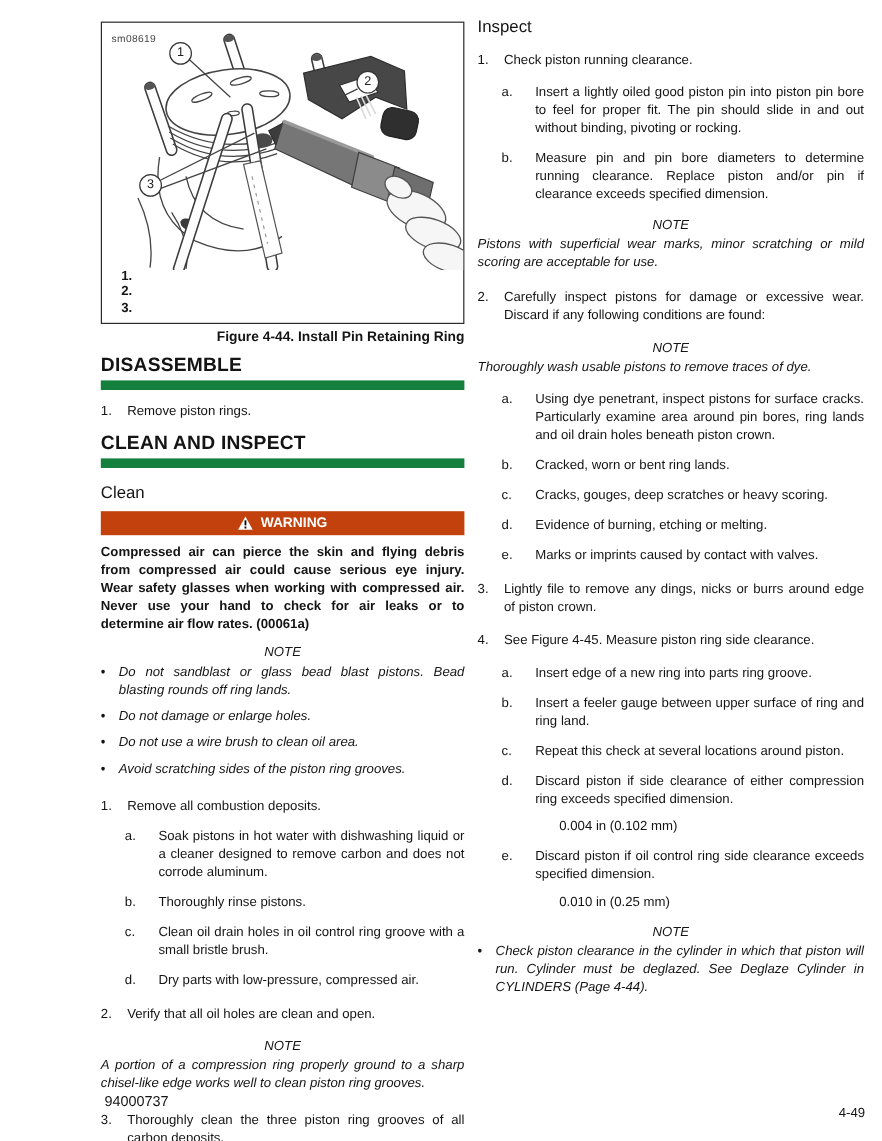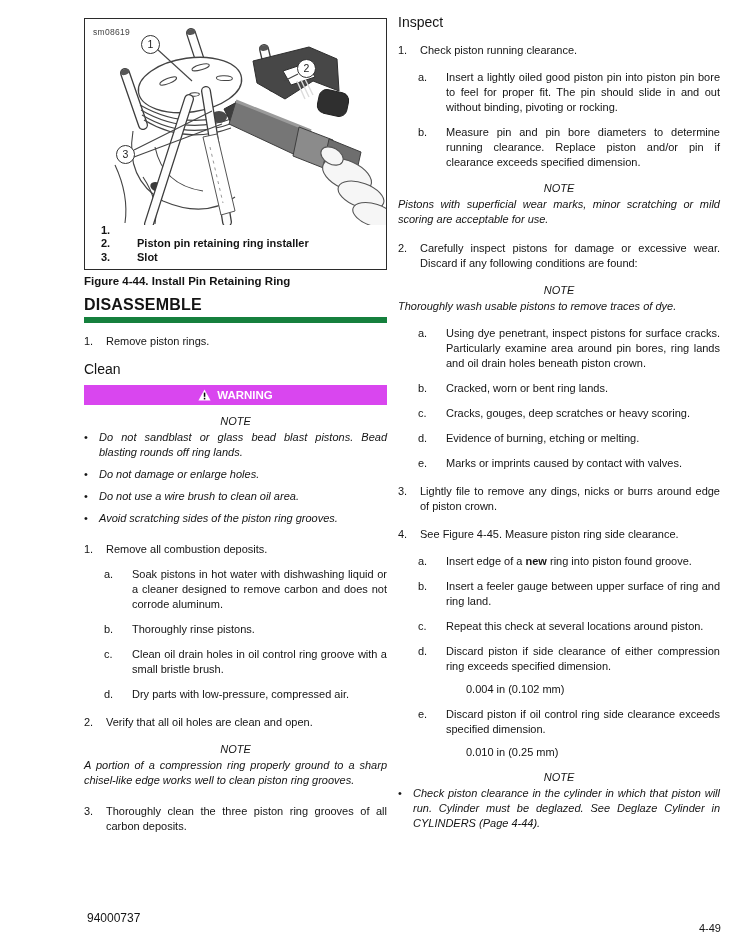--- a/index.html
+++ b/index.html
@@ -13,47 +13,47 @@
   .col-right{width:322px;flex:none;}
 
   
   .figbox{border:1.3px solid #2b2b2b;height:250px;position:relative;margin-top:4px;}
   .fig-art{position:absolute;left:0;top:0;width:301px;height:206px;}
   .fig-code{position:absolute;top:6px;left:8px;font-size:8.5px;color:#444;letter-spacing:.3px;}
   .callout{position:absolute;width:17px;height:17px;border:1.3px solid #333;border-radius:50%;
     background:#fff;text-align:center;line-height:17px;font-size:10.5px;color:#222;}
   .legend{position:absolute;left:16px;bottom:5px;right:6px;font-weight:bold;}
   .legend-row{display:grid;grid-template-columns:36px 1fr;line-height:13.5px;}
-  .figcap{text-align:left;font-weight:bold;font-size:11.5px;margin:4px 0 0;}
-
-  
-  .h1{font-size:16px;line-height:18px;font-weight:bold;border-bottom:6px solid #15803d;
+  .figcap{text-align:right;font-weight:bold;font-size:11.5px;margin:4px 0 0;}
+
+  
+  .h1{font-size:16px;line-height:18px;font-weight:bold;border-bottom:8px solid #15803d;
       padding-bottom:3px;margin-top:7px;letter-spacing:.2px;}
   .h2{font-size:14px;line-height:16px;font-weight:normal;margin-top:12px;}
 
   
-  .warnbar{margin-top:8px;background:#d946ef;color:#fff;font-weight:bold;font-size:11.5px;
+  .warnbar{margin-top:8px;background:#c2410c;color:#fff;font-weight:bold;font-size:11.5px;
     display:flex;justify-content:center;align-items:center;gap:6px;height:20px;}
   .warntext{font-weight:bold;text-align:justify;margin-top:7px;}
 
   
   .note-label{text-align:center;font-style:italic;margin-top:9px;}
   .note-text{font-style:italic;text-align:justify;margin-top:1px;}
   .bullet{display:grid;grid-template-columns:15px 1fr;margin-top:7px;}
   .bullet .t{font-style:italic;text-align:justify;}
   .bullet .b{font-style:normal;}
 
   
   .step{display:grid;grid-template-columns:22px 1fr;margin-top:13px;}
   .step .t{text-align:justify;}
   .subs{margin-left:20px;}
   .sub{display:grid;grid-template-columns:28px 1fr;margin-top:10px;}
   .sub .t{text-align:justify;}
   .spec{margin:8px 0 0 48px;}
-  b.inl{font-weight:bold;}
+  b.inl{font-weight:normal;}
 
   .footer-left{position:absolute;left:87px;bottom:25px;font-size:12px;}
   .footer-right{position:absolute;right:14px;bottom:15px;font-size:11px;}
 
   svg .ln{stroke:#444;fill:none;stroke-width:1.1;}
   svg .rodo{stroke:#3c3c3c;stroke-width:10;stroke-linecap:round;fill:none;}
   svg .rodi{stroke:#fdfdfd;stroke-width:7.4;stroke-linecap:round;fill:none;}
 </style>
 </head>
 <body>
@@ -133,49 +133,49 @@
       <div class="callout" style="left:56px;top:16px;">1</div>
       <div class="callout" style="left:212px;top:40px;">2</div>
       <div class="callout" style="left:31px;top:126px;">3</div>
 
       <div class="legend">
         <div class="legend-row">
           <span>1.</span>
         </div>
         <div class="legend-row">
           <span>2.</span>
-          <span>Piston pin retaining ring installer</span>
         </div>
         <div class="legend-row">
           <span>3.</span>
-          <span>Slot</span>
         </div>
       </div>
     </div>
 
     <div class="figcap">Figure 4-44. Install Pin Retaining Ring</div>
 
     <div class="h1">DISASSEMBLE</div>
 
     <div class="step" style="margin-top:11px;">
       <span>1.</span>
       <span class="t">Remove piston rings.</span>
     </div>
 
+    <div class="h1" style="margin-top:10px;">CLEAN AND INSPECT</div>
 
     <div class="h2">Clean</div>
 
     <div class="warnbar">
       <svg width="13" height="12" viewBox="0 0 13 12">
         <polygon points="6.5,0.5 12.6,11.5 0.4,11.5" fill="#fff"></polygon>
         <rect x="5.8" y="3.6" width="1.5" height="4.2" fill="#000"></rect>
         <rect x="5.8" y="8.8" width="1.5" height="1.6" fill="#000"></rect>
       </svg>
       <span>WARNING</span>
     </div>
+    <div class="warntext">Compressed air can pierce the skin and flying debris from compressed air could cause serious eye injury. Wear safety glasses when working with compressed air. Never use your hand to check for air leaks or to determine air flow rates. (00061a)</div>
 
     <div class="note-label">NOTE</div>
     <div class="bullet" style="margin-top:1px;">
       <span class="b">•</span>
       <span class="t">Do not sandblast or glass bead blast pistons. Bead blasting rounds off ring lands.</span>
     </div>
     <div class="bullet">
       <span class="b">•</span>
       <span class="t">Do not damage or enlarge holes.</span>
     </div>
@@ -283,21 +283,21 @@
       <span class="t">Lightly file to remove any dings, nicks or burrs around edge of piston crown.</span>
     </div>
 
     <div class="step">
       <span>4.</span>
       <span class="t">See Figure 4-45. Measure piston ring side clearance.</span>
     </div>
     <div class="subs">
       <div class="sub" style="margin-top:12px;">
         <span>a.</span>
-        <span class="t"><span>Insert edge of a </span><b class="inl">new</b><span> ring into piston found groove.</span></span>
+        <span class="t"><span>Insert edge of a </span><b class="inl">new</b><span> ring into parts ring groove.</span></span>
       </div>
       <div class="sub">
         <span>b.</span>
         <span class="t">Insert a feeler gauge between upper surface of ring and ring land.</span>
       </div>
       <div class="sub">
         <span>c.</span>
         <span class="t">Repeat this check at several locations around piston.</span>
       </div>
       <div class="sub">

